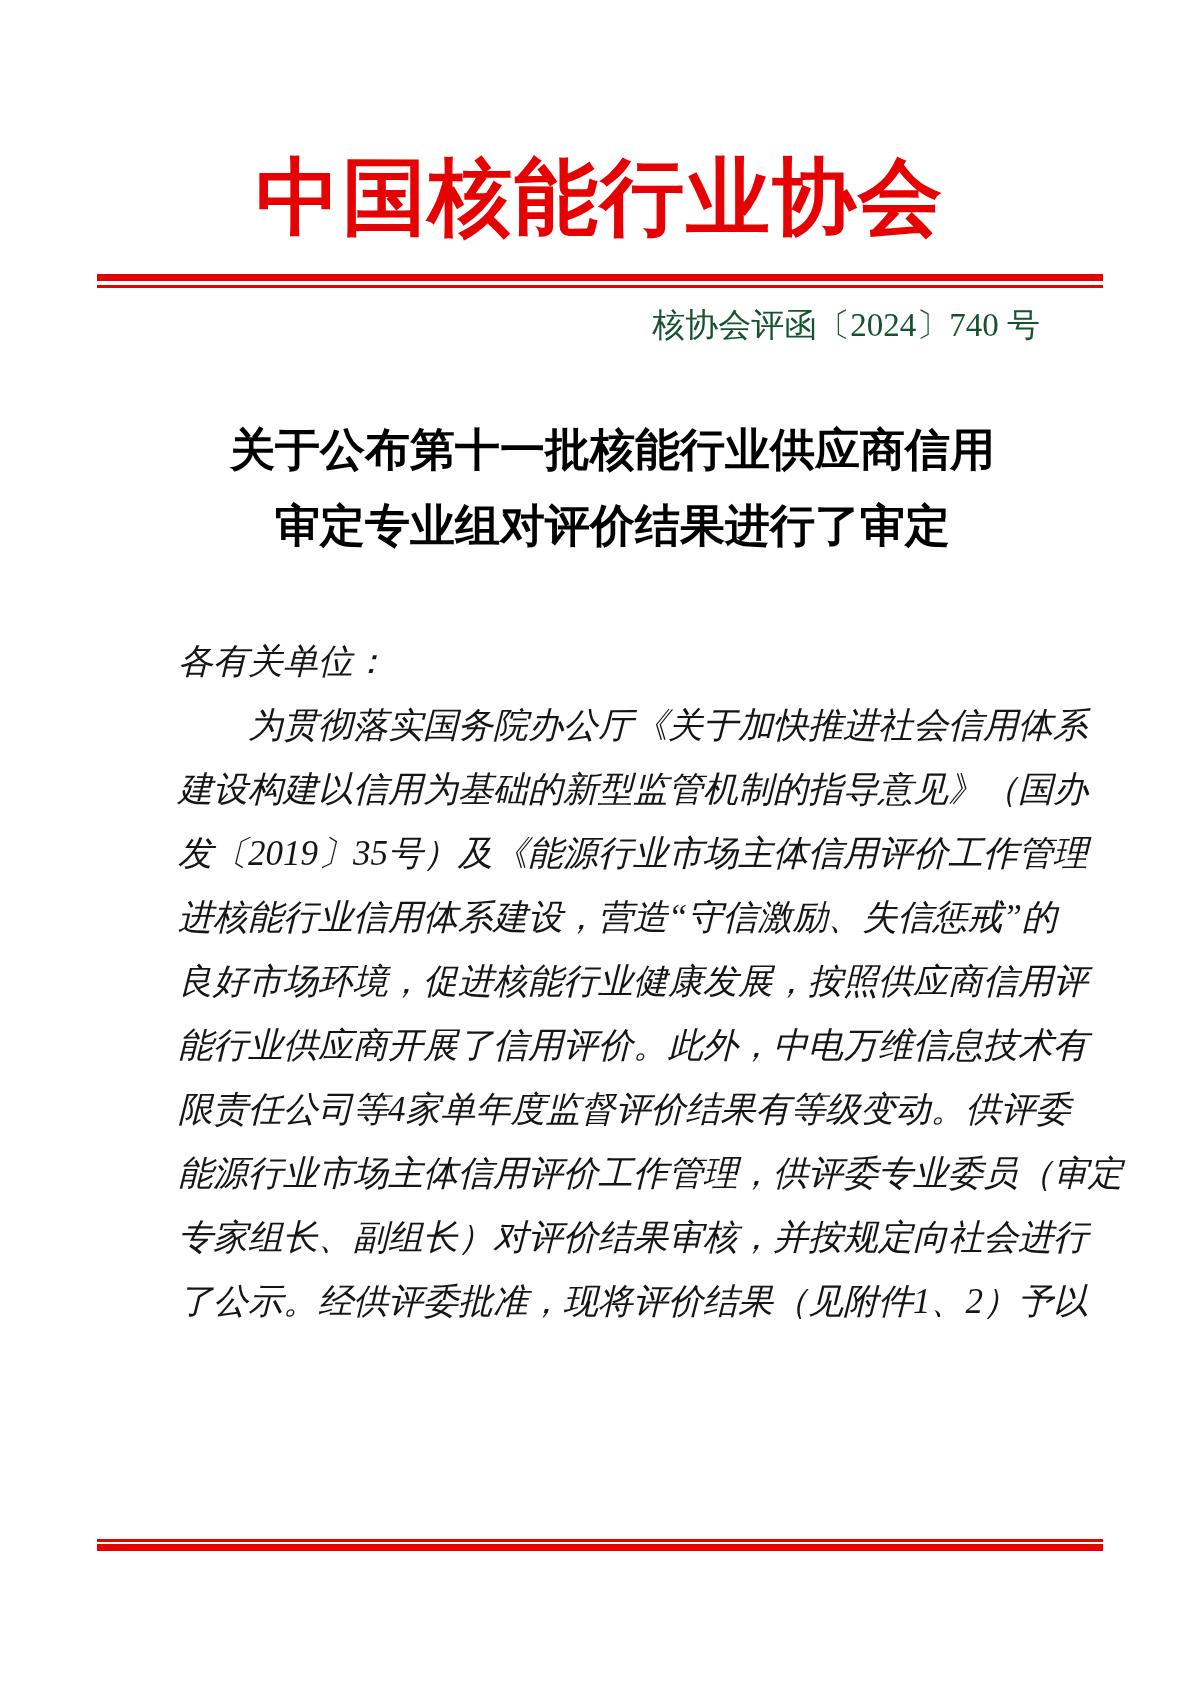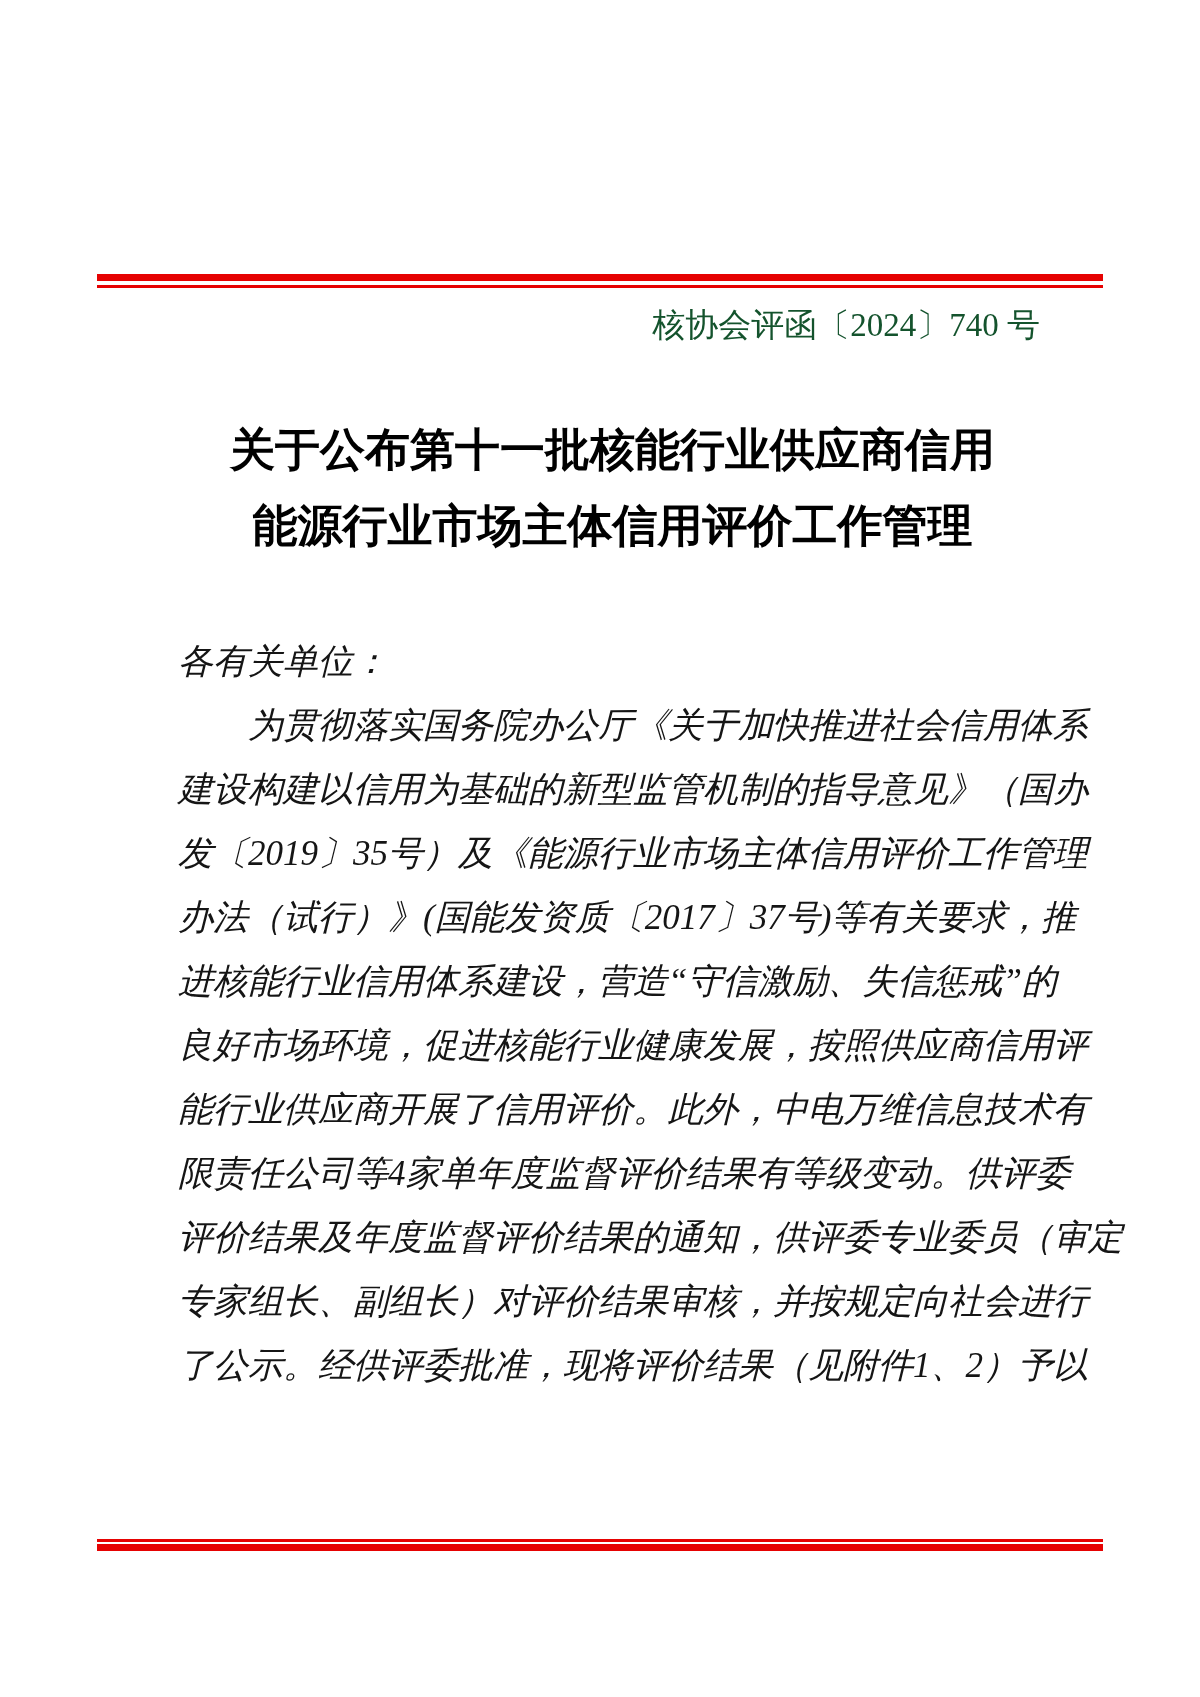--- a/index.html
+++ b/index.html
@@ -90,45 +90,45 @@
     text-align: left;
     text-align-last: left;
   }
   .first-of-paragraph { text-indent: 2em; }
 </style>
 </head>
 <body>
 
 <div class="page">
 
+  <div class="org-name">中国核能行业协会</div>
 
   <div class="rule rule-top">
     <div class="bar-thick"></div>
     <div class="bar-gap"></div>
     <div class="bar-thin"></div>
   </div>
 
   <div class="doc-number">核协会评函〔2024〕740 号</div>
 
   <div class="doc-title">
     <div class="title-line">关于公布第十一批核能行业供应商信用</div>
-    <div class="title-line">能源行业市场主体信用评价工作管理</div>
+    <div class="title-line">审定专业组对评价结果进行了审定</div>
   </div>
 
   <div class="body-block">
     <div class="body-line salutation">各有关单位：</div>
     <div class="body-line first-of-paragraph">为贯彻落实国务院办公厅《关于加快推进社会信用体系</div>
     <div class="body-line">建设构建以信用为基础的新型监管机制的指导意见》（国办</div>
     <div class="body-line">发〔2019〕35号）及《能源行业市场主体信用评价工作管理</div>
-    <div class="body-line">办法（试行）》(国能发资质〔2017〕37号)等有关要求，推</div>
     <div class="body-line">进核能行业信用体系建设，营造“守信激励、失信惩戒”的</div>
     <div class="body-line">良好市场环境，促进核能行业健康发展，按照供应商信用评</div>
     <div class="body-line">能行业供应商开展了信用评价。此外，中电万维信息技术有</div>
     <div class="body-line">限责任公司等4家单年度监督评价结果有等级变动。供评委</div>
-    <div class="body-line">评价结果及年度监督评价结果的通知，供评委专业委员（审定</div>
+    <div class="body-line">能源行业市场主体信用评价工作管理，供评委专业委员（审定</div>
     <div class="body-line">专家组长、副组长）对评价结果审核，并按规定向社会进行</div>
     <div class="body-line">了公示。经供评委批准，现将评价结果（见附件1、2）予以</div>
   </div>
 
   <div class="rule rule-bottom">
     <div class="bar-thin"></div>
     <div class="bar-gap"></div>
     <div class="bar-thick"></div>
   </div>
 

